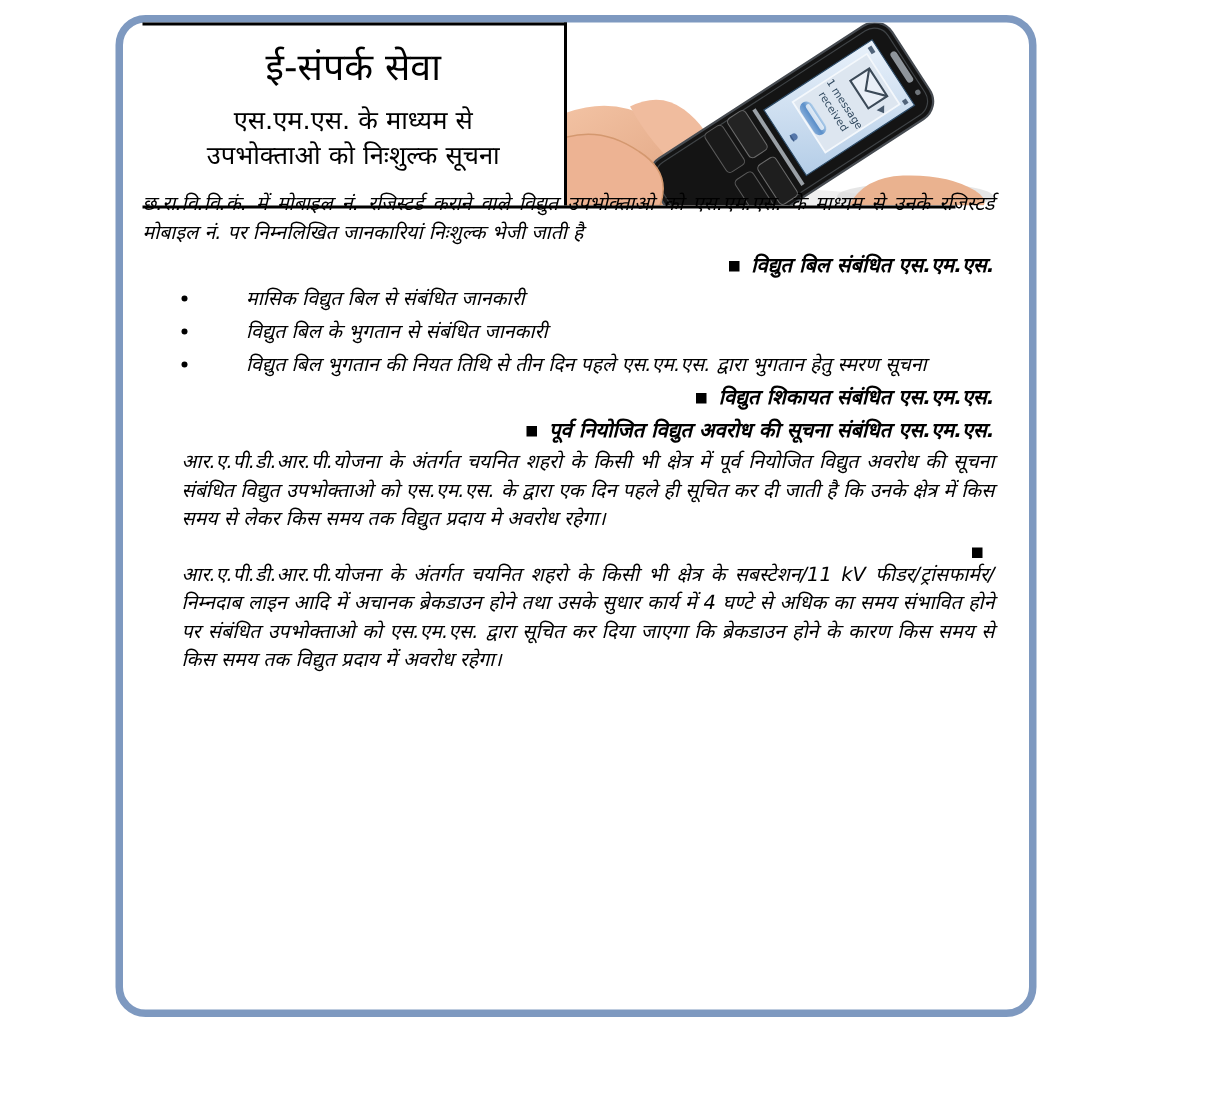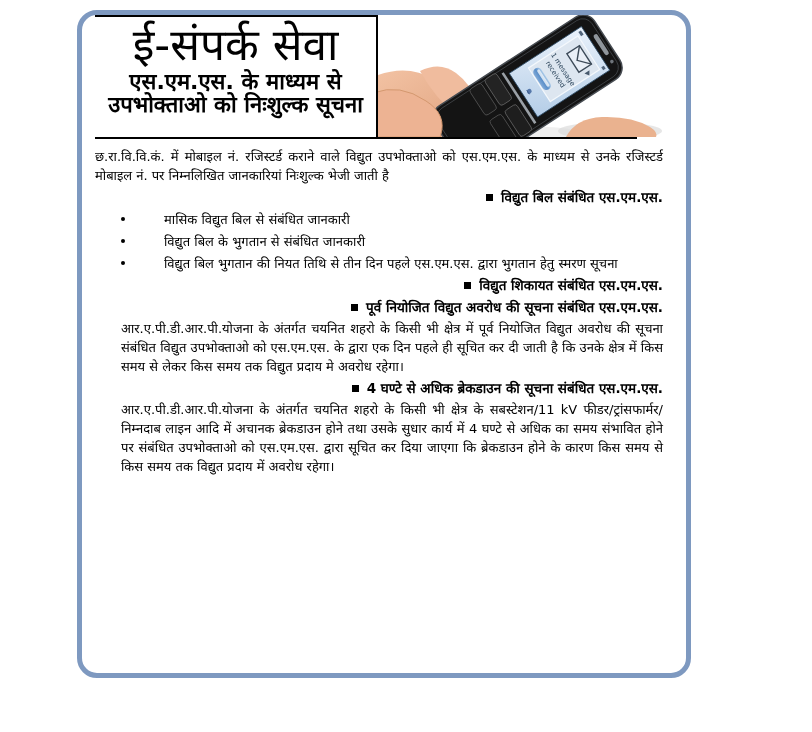--- a/index.html
+++ b/index.html
@@ -10,25 +10,25 @@
   .frame{
     position:absolute;left:77px;top:10px;width:614px;height:668px;
     border:5px solid #7e99c0;border-radius:20px;box-sizing:border-box;
     background:#fff;
   }
   .header{position:absolute;left:13px;top:0px;width:570px;height:124px;}
   .title-cell{
     position:absolute;left:0;top:0;width:283px;height:122px;box-sizing:border-box;
     border-top:2px solid #000;border-right:2px solid #000;text-align:center;
   }
-  .main-title{font-size:44px;line-height:44px;margin-top:6px;white-space:nowrap;}
-  .subtitle{font-size:22px;line-height:23px;margin-top:3px;font-weight:bold;}
+  .main-title{font-size:25px;line-height:44px;margin-top:6px;white-space:nowrap;}
+  .subtitle{font-size:17px;line-height:23px;margin-top:3px;}
   .header-underline{position:absolute;left:0;top:122px;width:542px;height:2px;background:#000;}
   .photo-cell{position:absolute;left:283px;top:0;width:287px;height:122px;overflow:hidden;}
-  .body-text{position:absolute;left:13px;top:132px;width:568px;font-size:13px;line-height:19px;}
+  .body-text{position:absolute;left:13px;top:112px;width:568px;font-size:13px;line-height:19px;font-style:italic;}
   .intro{margin:0 0 3px 0;text-align:justify;}
   .sec-heading{display:flex;font-weight:bold;margin-top:3px;font-size:13.5px;line-height:19px;justify-content:flex-end;}
   .sq{flex:none;width:7px;height:7px;background:#000;margin:6px 8px 0 4px;}
   .bullet{display:flex;margin-top:3px;gap:28px;}
   .dot{flex:none;width:4px;height:4px;border-radius:50%;background:#000;margin:7px 11px 0 26px;}
   .bullet .txt{flex:1;text-align:justify;}
   .para{margin:2px 0 0 26px;text-align:justify;}
 </style>
 </head>
 <body>
@@ -144,19 +144,18 @@
       <div class="sec-heading">
         <span class="sq"></span>
         <span>पूर्व नियोजित विद्युत अवरोध की सूचना संबंधित एस.एम.एस.</span>
       </div>
       <p class="para">आर.ए.पी.डी.आर.पी.योजना के अंतर्गत चयनित शहरो के किसी भी क्षेत्र में पूर्व नियोजित विद्युत अवरोध की सूचना संबंधित विद्युत उपभोक्ताओ को एस.एम.एस. के द्वारा एक दिन पहले ही सूचित कर दी जाती है कि उनके क्षेत्र में किस समय से लेकर किस समय तक विद्युत प्रदाय मे अवरोध रहेगा।</p>
     </div>
 
     <div>
       <div class="sec-heading">
         <span class="sq"></span>
-        <span>4 घण्टे से अधिक ब्रेकडाउन की सूचना संबंधित एस.एम.एस.</span>
       </div>
       <p class="para">आर.ए.पी.डी.आर.पी.योजना के अंतर्गत चयनित शहरो के किसी भी क्षेत्र के सबस्टेशन/11 kV फीडर/ट्रांसफार्मर/निम्नदाब लाइन आदि में अचानक ब्रेकडाउन होने तथा उसके सुधार कार्य में 4 घण्टे से अधिक का समय संभावित होने पर संबंधित उपभोक्ताओ को एस.एम.एस. द्वारा सूचित कर दिया जाएगा कि ब्रेकडाउन होने के कारण किस समय से किस समय तक विद्युत प्रदाय में अवरोध रहेगा।</p>
     </div>
   </div>
 
 </div>
 
 </body></html>

